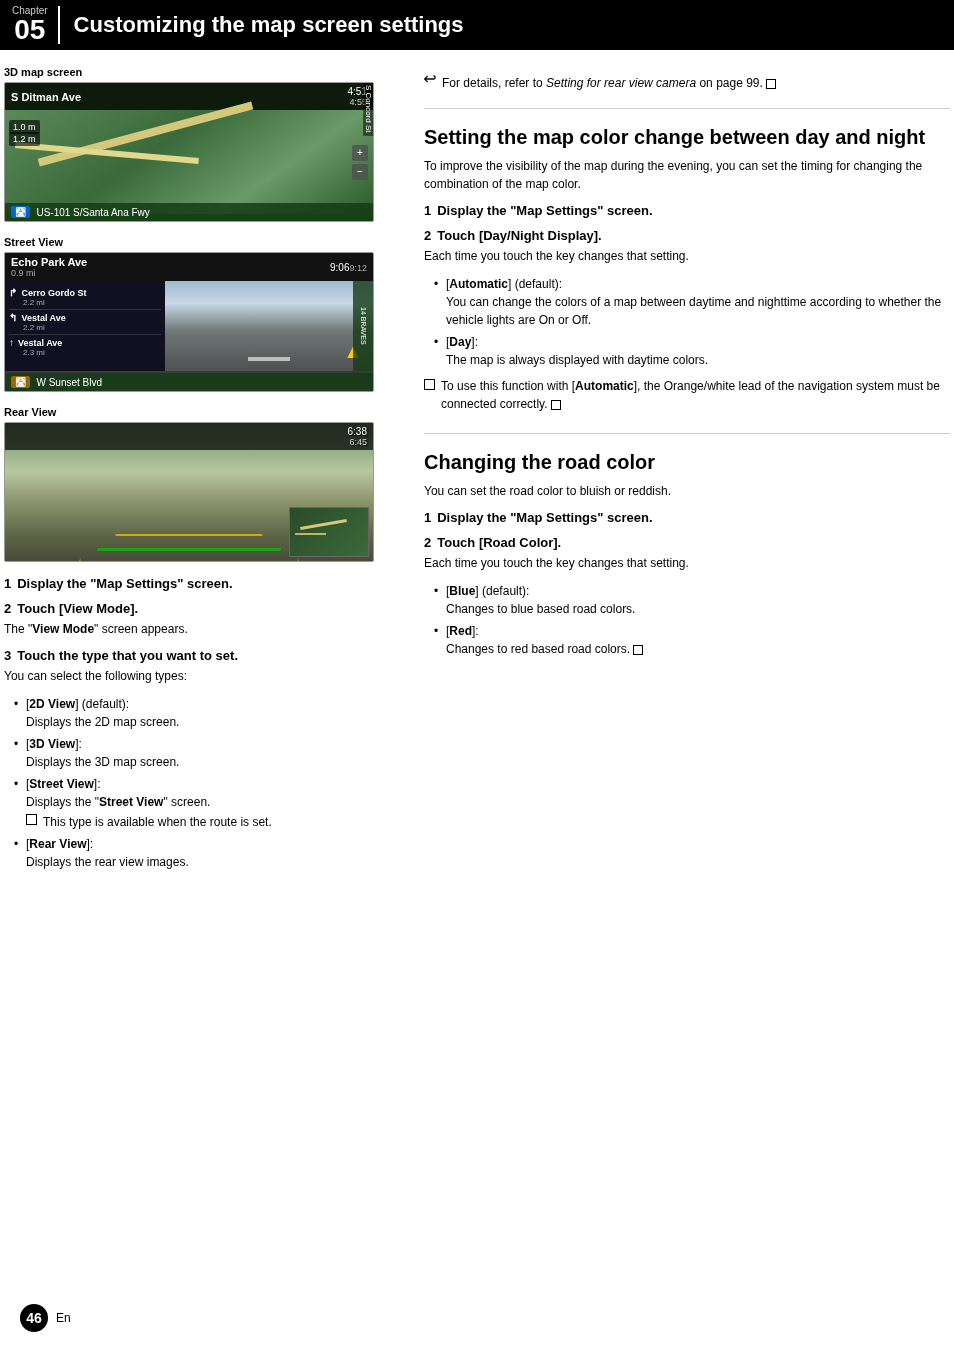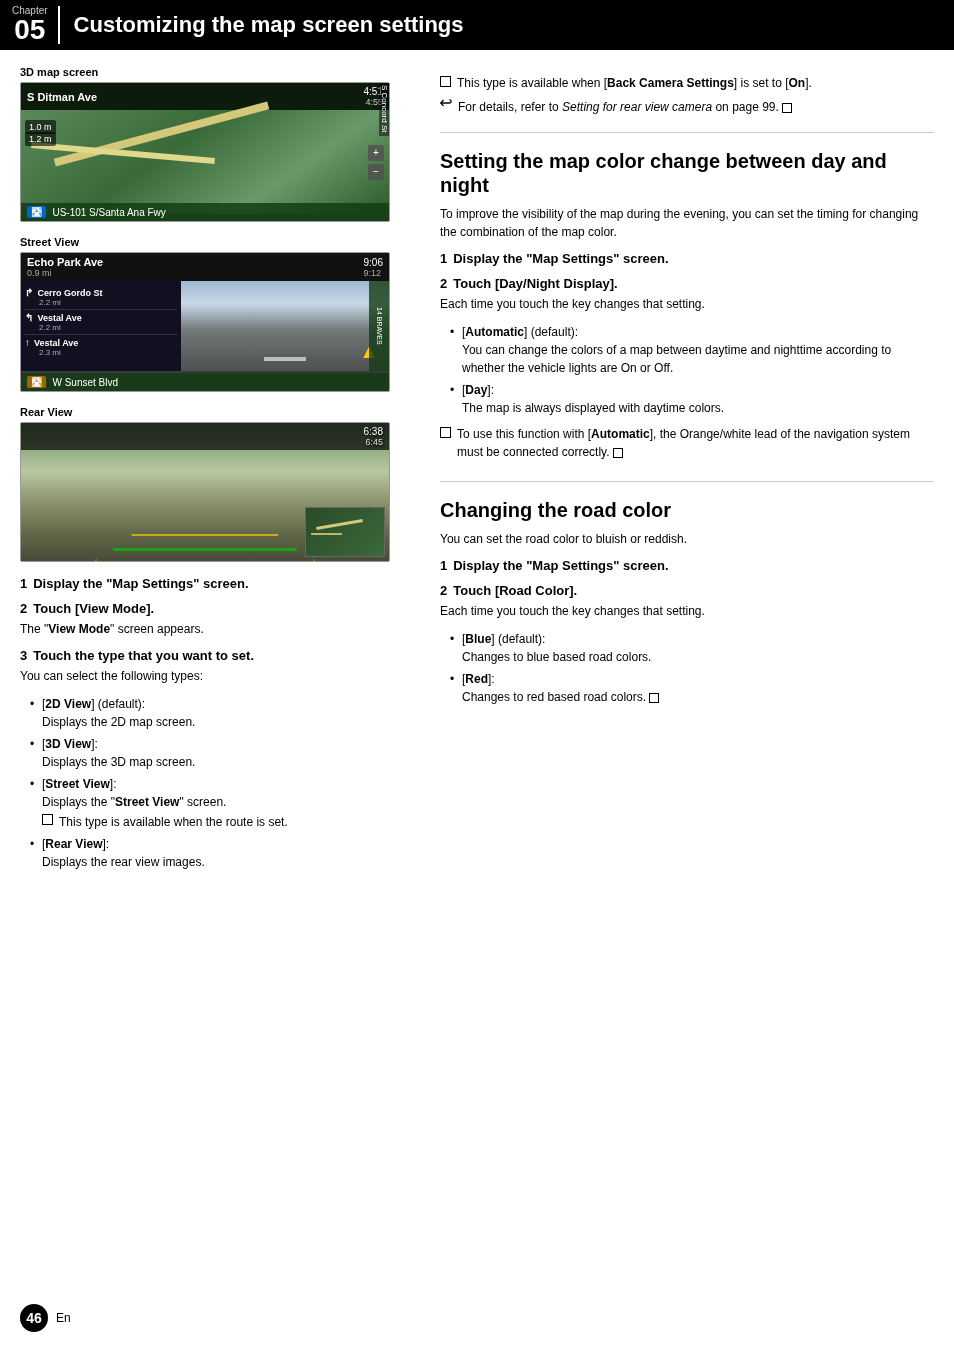--- a/index.html
+++ b/index.html
@@ -43,21 +43,21 @@
       flex-direction: column;
       align-items: center;
       border-right: 2px solid #fff;
       padding-right: 10px;
       margin-right: 4px;
     }
 
     
     .page-content {
       display: flex;
-      padding: 16px 20px;
+      padding: 16px 4px;
       gap: 20px;
     }
 
     .left-column {
       width: 400px;
       flex-shrink: 0;
     }
 
     .right-column {
       flex: 1;
@@ -309,21 +309,21 @@
     </div>
 
     <div class="screenshot-container">
       <div class="screenshot-label">Street View</div>
       <div class="screenshot-img street" style="height:140px;">
         <div class="nav-top-bar">
           <div style="display:flex;flex-direction:column;">
             <span style="font-weight:bold;font-size:11px;color:#fff;">Echo Park Ave</span>
             <span style="font-size:9px;color:#aaa;">0.9 mi</span>
           </div>
-          <div style="display:flex;flex-direction:column;">
+          <div style="display:flex;flex-direction:row;align-items:flex-end;">
             <span style="font-size:10px;color:#fff;">9:06</span>
             <span style="font-size:9px;color:#aaa;">9:12</span>
           </div>
         </div>
         <div style="display:flex;height:90px;">
 
           <div style="width:160px;background:rgba(10,10,30,0.88);padding:4px;">
             <div style="color:#fff;font-size:9px;padding:2px 0;border-bottom:1px solid rgba(255,255,255,0.15);display:flex;flex-direction:column;">
               <span style="font-weight:bold;display:flex;align-items:center;gap:4px;">
                 <span style="font-size:10px;">↱</span>
@@ -442,24 +442,20 @@
           [<strong>Rear View</strong>]:<br>
           <span>Displays the rear view images.</span>
         </li>
       </ul>
     </div>
   </div>
 
   <div class="right-column">
 
     <div style="margin-bottom:16px;margin-top:8px;">
-      <div class="note-item">
-        <div class="note-icon square" style="width:11px;height:11px;border:1.5px solid #000;flex-shrink:0;margin-top:2px;"></div>
-        <span>This type is available when [<strong>Back Camera Settings</strong>] is set to [<strong>On</strong>].</span>
-      </div>
       <div class="note-item" style="margin-top:6px;">
         <div class="note-icon arrow" style="font-size:16px;margin-top:-1px;">↩</div>
         <span>For details, refer to <em>Setting for rear view camera</em> on page 99.<span class="end-mark"></span></span>
       </div>
     </div>
 
     <hr class="divider">
 
     <div>
       <h2 class="section-title">

